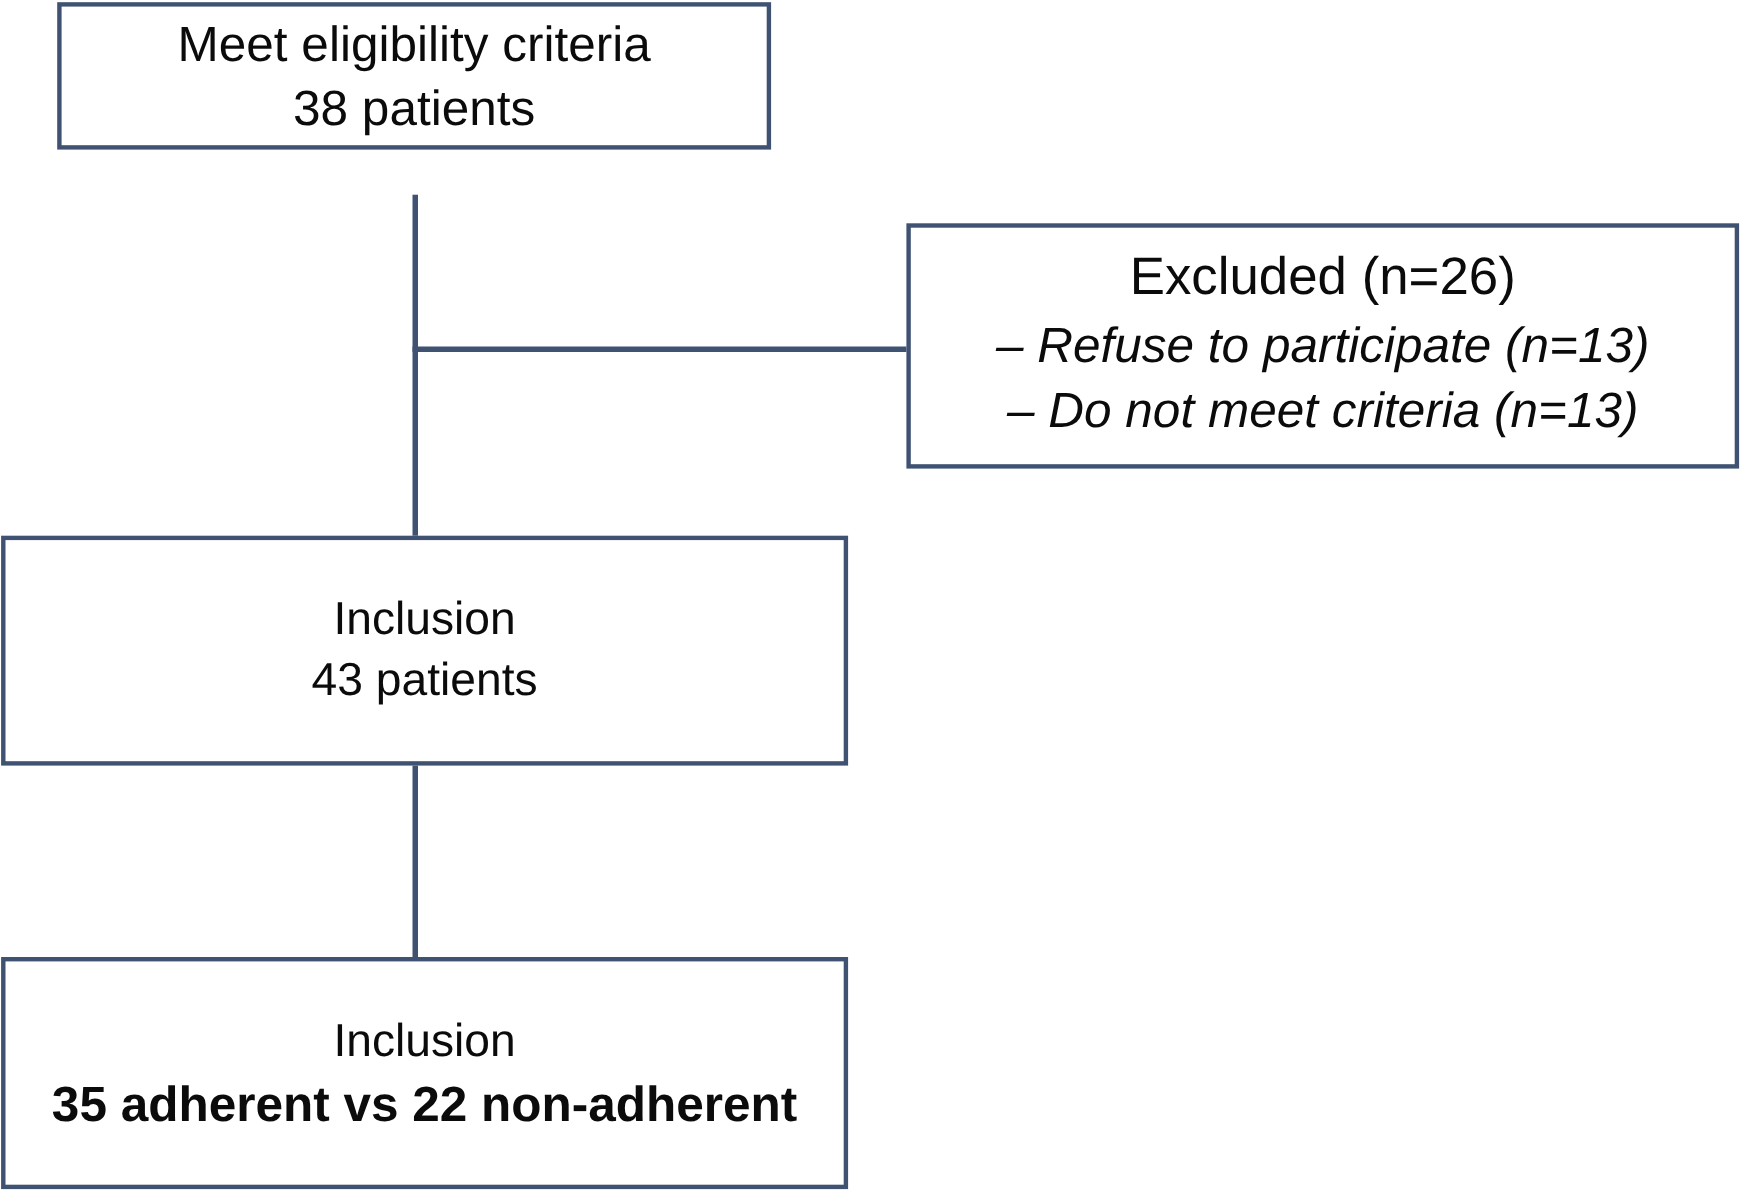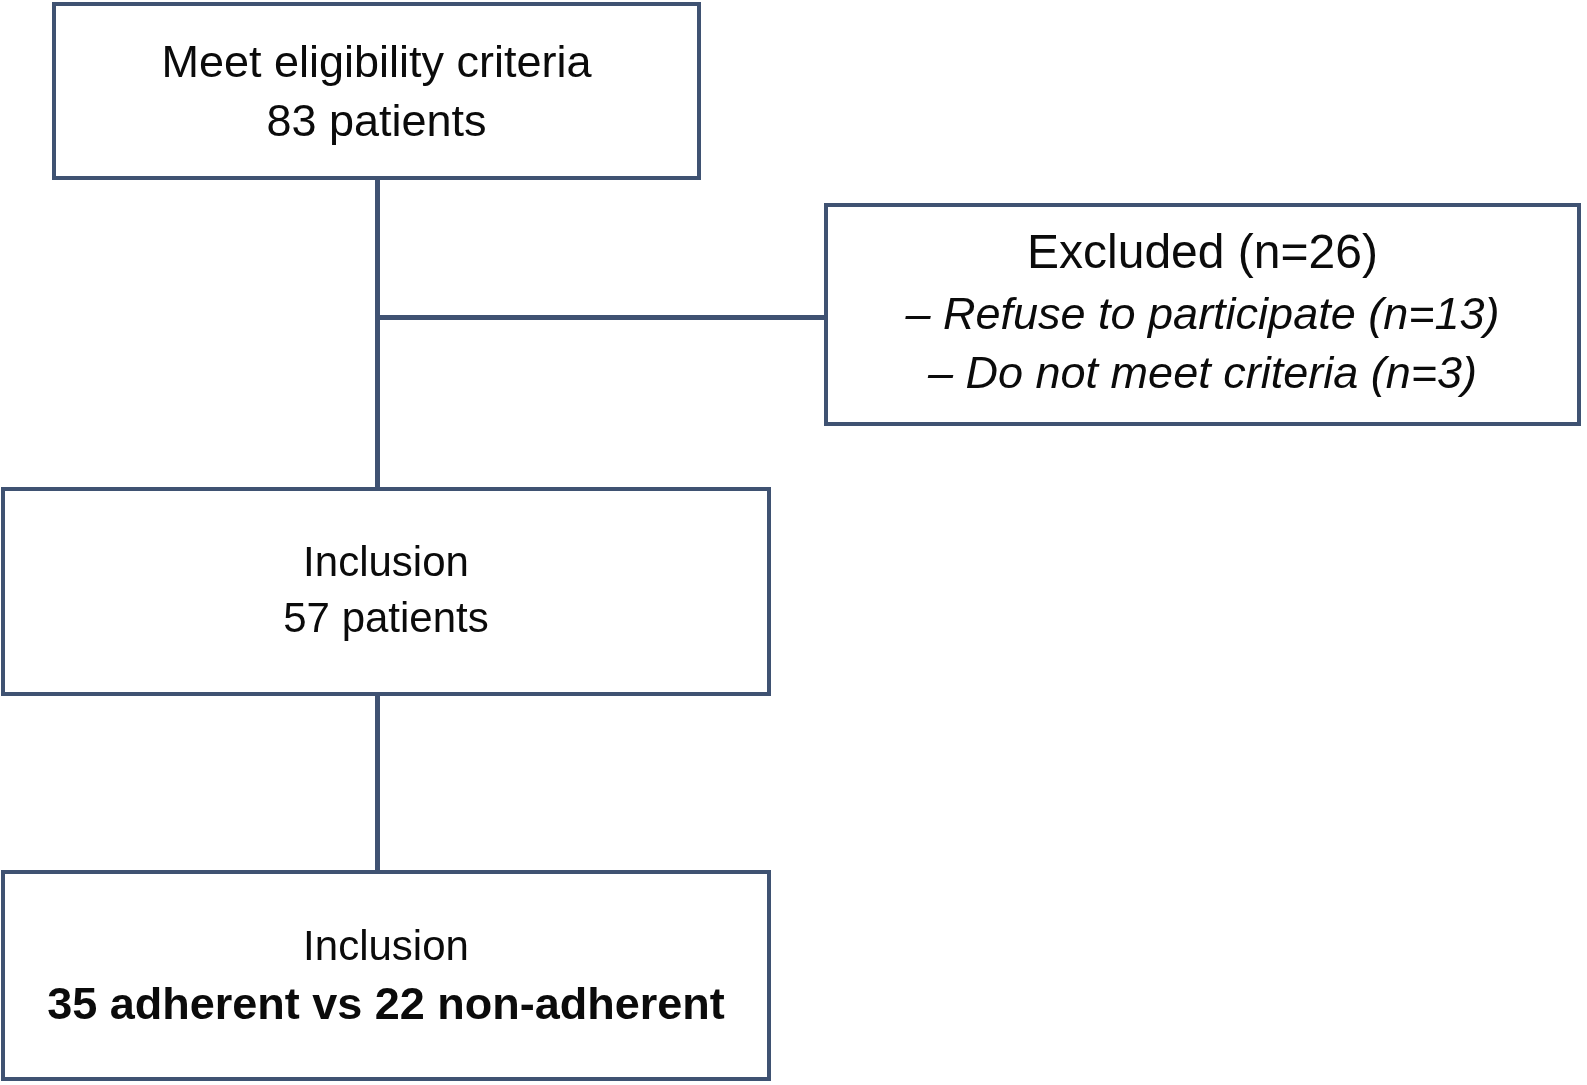--- a/index.html
+++ b/index.html
@@ -35,21 +35,21 @@
     background: #ffffff;
     display: flex;
     flex-direction: column;
     align-items: center;
     justify-content: center;
     color: #0b0b0b;
     line-height: 1.32;
     text-align: center;
   }
 
-  .box-eligibility { left: 52px;  top: 2px;   width: 649px; height: 178px; }
+  .box-eligibility { left: 52px;  top: 2px;   width: 649px; height: 134px; }
   .box-excluded    { left: 824px; top: 203px; width: 757px; height: 223px; }
   .box-inclusion   { left: 1px;   top: 487px; width: 770px; height: 209px; }
   .box-analysis    { left: 1px;   top: 870px; width: 770px; height: 211px; }
 
   .line {
     display: block;
     white-space: nowrap;
   }
 
   .box-eligibility .line { font-size: 45px; }
@@ -68,32 +68,32 @@
 <div id="canvas">
 
   <div class="connector conn-v-top"></div>
 
   <div class="connector conn-h-excl"></div>
 
   <div class="connector conn-v-bottom"></div>
 
   <div class="flow-box box-eligibility">
     <span class="line">Meet eligibility criteria</span>
-    <span class="line">83 patients</span>
+    <span class="line">38 patients</span>
   </div>
 
   <div class="flow-box box-excluded">
     <span class="line line-title">Excluded (n=26)</span>
     <span class="line line-item">– Refuse to participate (n=13)</span>
-    <span class="line line-item">– Do not meet criteria (n=3)</span>
+    <span class="line line-item">– Do not meet criteria (n=13)</span>
   </div>
 
   <div class="flow-box box-inclusion">
     <span class="line">Inclusion</span>
-    <span class="line">57 patients</span>
+    <span class="line">43 patients</span>
   </div>
 
   <div class="flow-box box-analysis">
     <span class="line line-title">Inclusion</span>
     <span class="line line-detail">35 adherent vs 22 non-adherent</span>
   </div>
 
 </div>
 
 </body></html>

